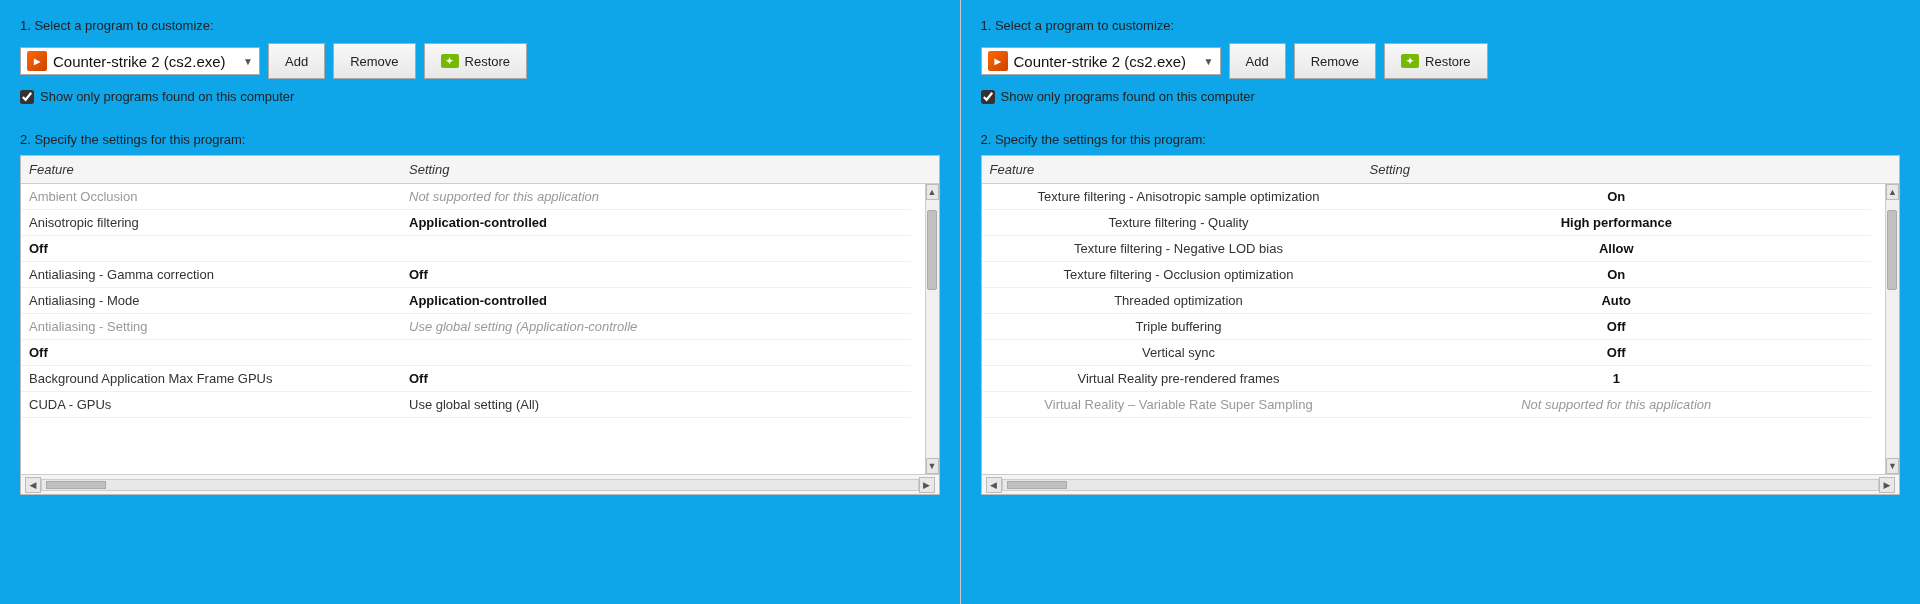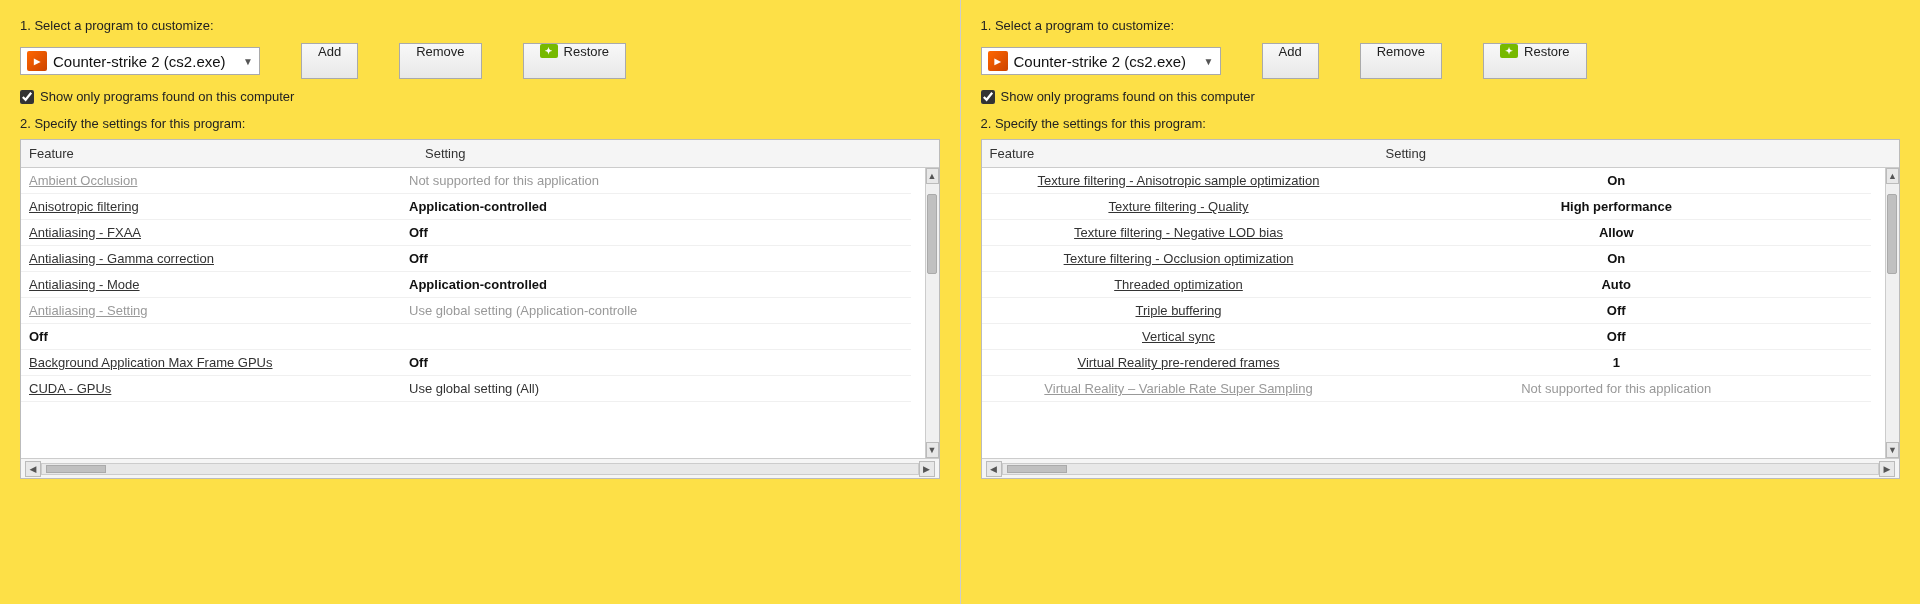--- a/index.html
+++ b/index.html
@@ -8,21 +8,21 @@
       font-size: 13px;
       background: #f0f0f0;
       display: flex;
       width: 1920px;
       min-height: 604px;
       overflow: hidden;
     }
     .panel {
       flex: 1;
       padding: 18px 20px 16px 20px;
-      background: #fde047;
+      background: #0ea5e9;
     }
     .panel + .panel {
       border-left: 1px solid #ccc;
     }
     .section-label {
       font-size: 13px;
       color: #222;
       margin-bottom: 10px;
     }
     .program-row {
@@ -53,42 +53,41 @@
     }
     .btn {
       height: 36px;
       padding: 0 16px;
       border: 1px solid #aaa;
       background: linear-gradient(to bottom, #f8f8f8, #e8e8e8);
       color: #222;
       font-size: 13px;
       cursor: pointer;
       display: flex;
-      align-items: flex-start;
+      align-items: center;
       gap: 6px;
       white-space: nowrap;
-      margin-left: 33px;
     }
     .btn .nvidia-icon {
       width: 18px;
       height: 14px;
       background: #76b900;
       border-radius: 2px;
       display: flex;
       align-items: center;
       justify-content: center;
       font-size: 9px;
       color: white;
       font-weight: bold;
     }
     .checkbox-row {
       display: flex;
       align-items: center;
       gap: 6px;
-      margin-bottom: 12px;
+      margin-bottom: 28px;
       font-size: 13px;
       color: #222;
     }
     .checkbox-row input[type="checkbox"] {
       width: 14px;
       height: 14px;
       accent-color: #333;
     }
     .section-label2 {
       font-size: 13px;
@@ -102,21 +101,22 @@
       overflow: hidden;
       display: flex;
       flex-direction: column;
       position: relative;
     }
     .settings-table-header {
       display: flex;
       background: #f5f5f5;
       border-bottom: 1px solid #ccc;
       padding: 6px 8px;
-      gap: 16px;
+      gap: 0;
+      font-style: italic;
     }
     .col-feature-header {
       flex: 0 0 380px;
       font-size: 13px;
       font-weight: normal;
       color: #333;
     }
     .col-setting-header {
       flex: 1;
       font-size: 13px;
@@ -139,36 +139,36 @@
       display: flex;
       padding: 5px 8px;
       border-bottom: 1px solid #f0f0f0;
       align-items: center;
     }
     .col-feature {
       flex: 0 0 380px;
       font-size: 13px;
       color: #333;
       padding-right: 2px;
-      text-decoration: underline;
     }
     .col-feature.disabled {
       color: #999;
     }
     .col-setting {
       flex: 1;
       font-size: 13px;
       color: #333;
     }
     .col-setting.bold {
       font-weight: bold;
       color: #111;
     }
     .col-setting.disabled {
       color: #999;
+      font-style: italic;
     }
     .scroll-arrow {
       width: 100%;
       height: 16px;
       display: flex;
       align-items: center;
       justify-content: center;
       color: #555;
       font-size: 9px;
       cursor: pointer;
@@ -268,21 +268,20 @@
 
       <div class="settings-row">
             <span class="col-feature disabled">Ambient Occlusion</span>
             <span class="col-setting disabled">Not supported for this application</span>
           </div>
           <div class="settings-row">
             <span class="col-feature">Anisotropic filtering</span>
             <span class="col-setting bold">Application-controlled</span>
           </div>
           <div class="settings-row">
-            <span class="col-feature">Antialiasing - FXAA</span>
             <span class="col-setting bold">Off</span>
           </div>
           <div class="settings-row">
             <span class="col-feature">Antialiasing - Gamma correction</span>
             <span class="col-setting bold">Off</span>
           </div>
           <div class="settings-row">
             <span class="col-feature">Antialiasing - Mode</span>
             <span class="col-setting bold">Application-controlled</span>
           </div>

